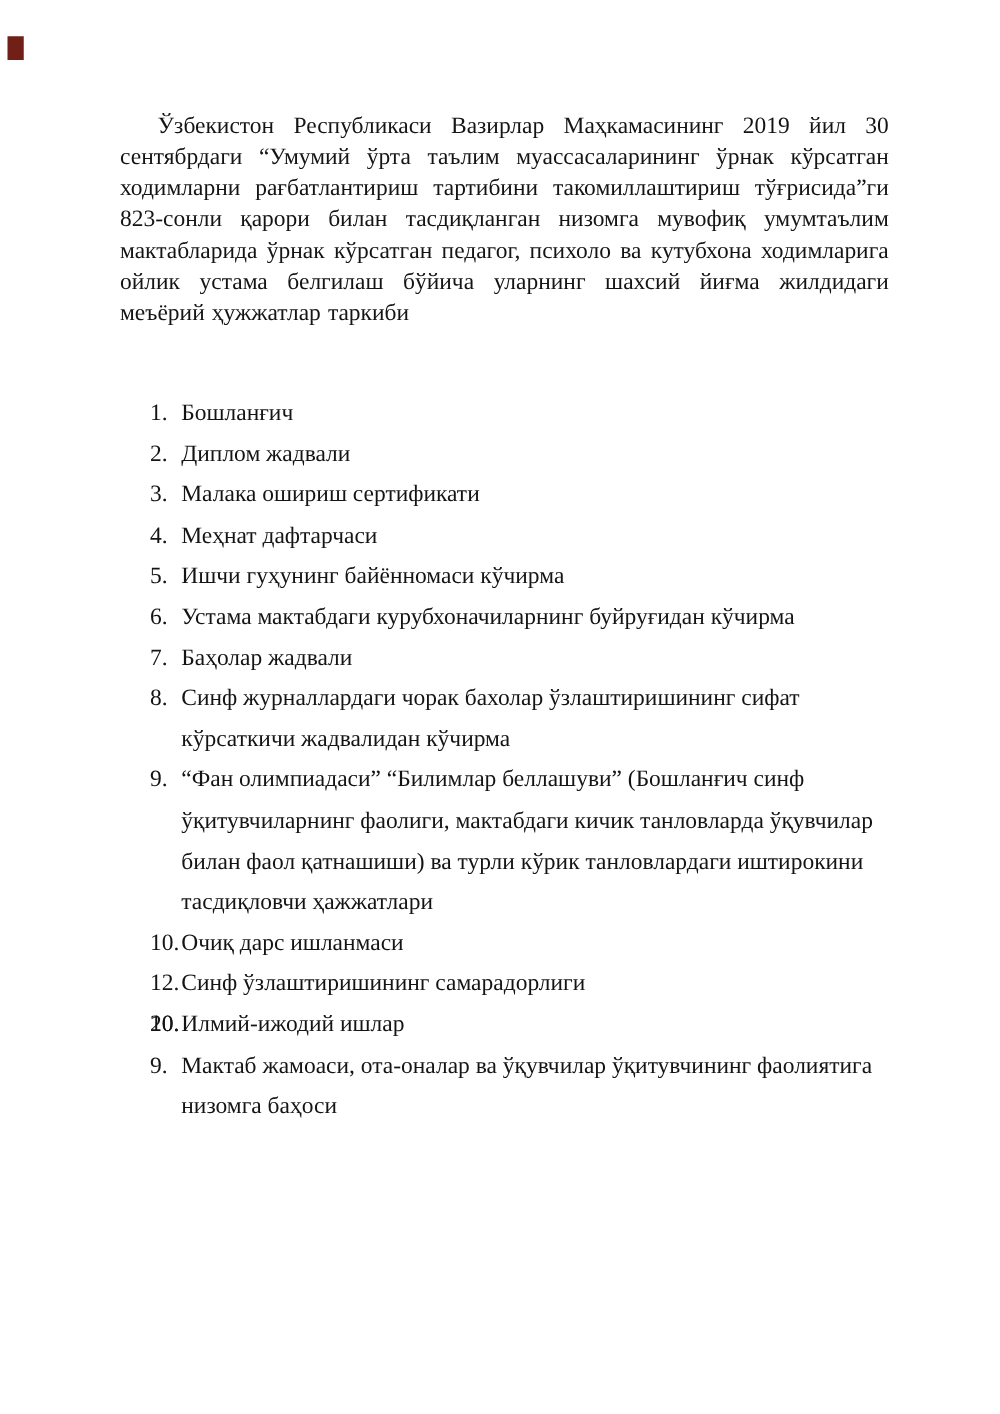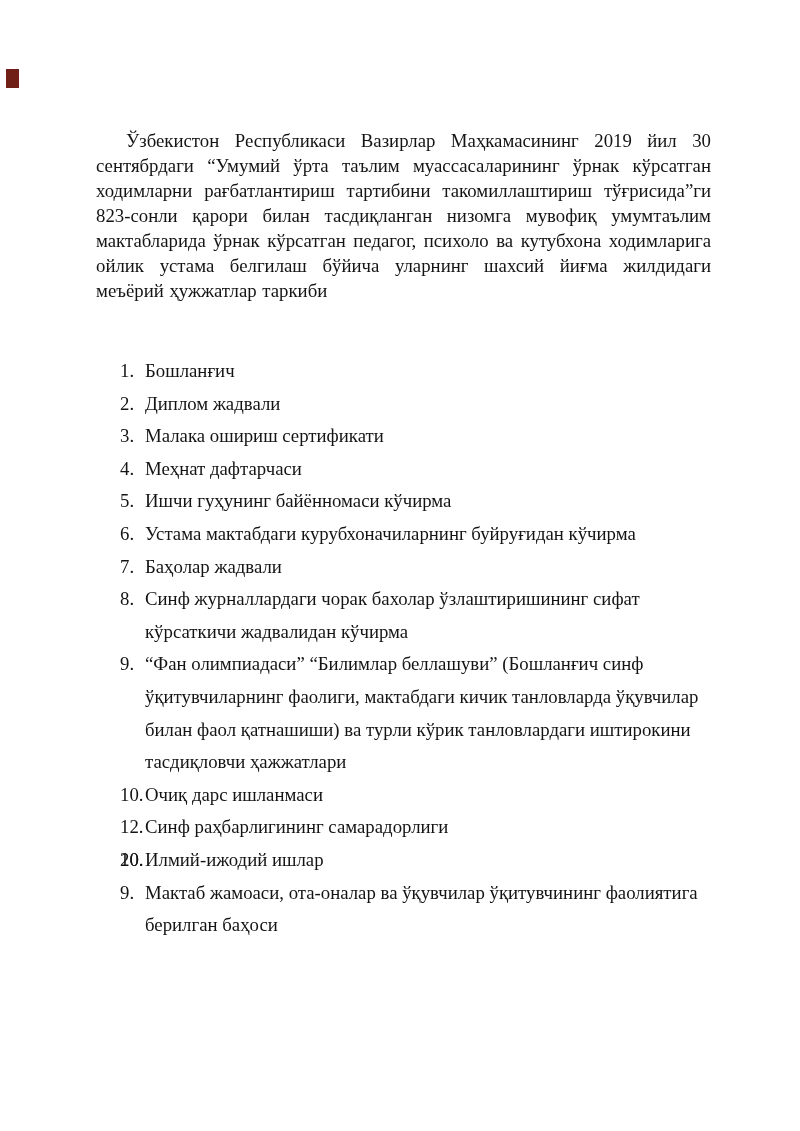--- a/index.html
+++ b/index.html
@@ -12,21 +12,20 @@
     background: #ffffff;
     position: relative;
     overflow: hidden;
     font-family: "Liberation Serif", "DejaVu Serif", serif;
     color: #141414;
     -webkit-font-smoothing: antialiased;
   }
   .page {
     position: absolute;
     inset: 0;
-    margin-top: 40px;
   }
   .corner-marker {
     position: absolute;
     left: 6px;
     top: 29px;
     width: 13px;
     height: 19px;
   }
   .content {
     position: absolute;
@@ -107,29 +106,29 @@
       <li>
         <span class="num">9.</span>
         <span class="txt">“Фан олимпиадаси” “Билимлар беллашуви” (Бошланғич синф ўқитувчиларнинг фаолиги, мактабдаги кичик танловларда ўқувчилар билан фаол қатнашиши) ва турли кўрик танловлардаги иштирокини тасдиқловчи ҳажжатлари</span>
       </li>
       <li>
         <span class="num">10.</span>
         <span class="txt">Очиқ дарс ишланмаси</span>
       </li>
       <li>
         <span class="num">12.</span>
-        <span class="txt">Синф раҳбарлигининг самарадорлиги</span>
+        <span class="txt">Синф ўзлаштиришининг самарадорлиги</span>
       </li>
       <li>
         <span class="num">10.</span>
       </li>
       <li>
         <span class="num">20.</span>
         <span class="txt">Илмий-ижодий ишлар</span>
       </li>
       <li>
         <span class="num">9.</span>
-        <span class="txt">Мактаб жамоаси, ота-оналар ва ўқувчилар ўқитувчининг фаолиятига берилган баҳоси</span>
+        <span class="txt">Мактаб жамоаси, ота-оналар ва ўқувчилар ўқитувчининг фаолиятига низомга баҳоси</span>
       </li>
     </ol>
 
   </div>
 </div>
 
 </body></html>

